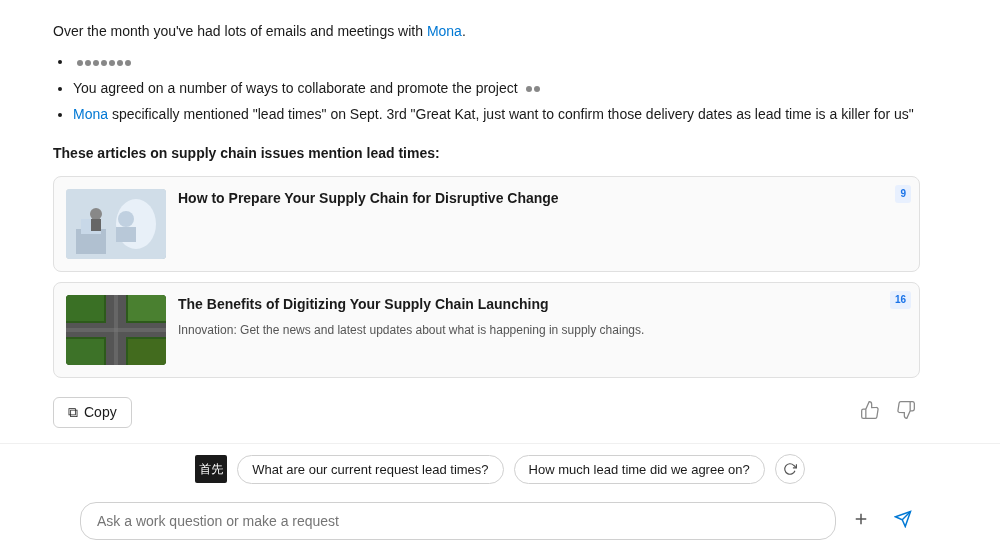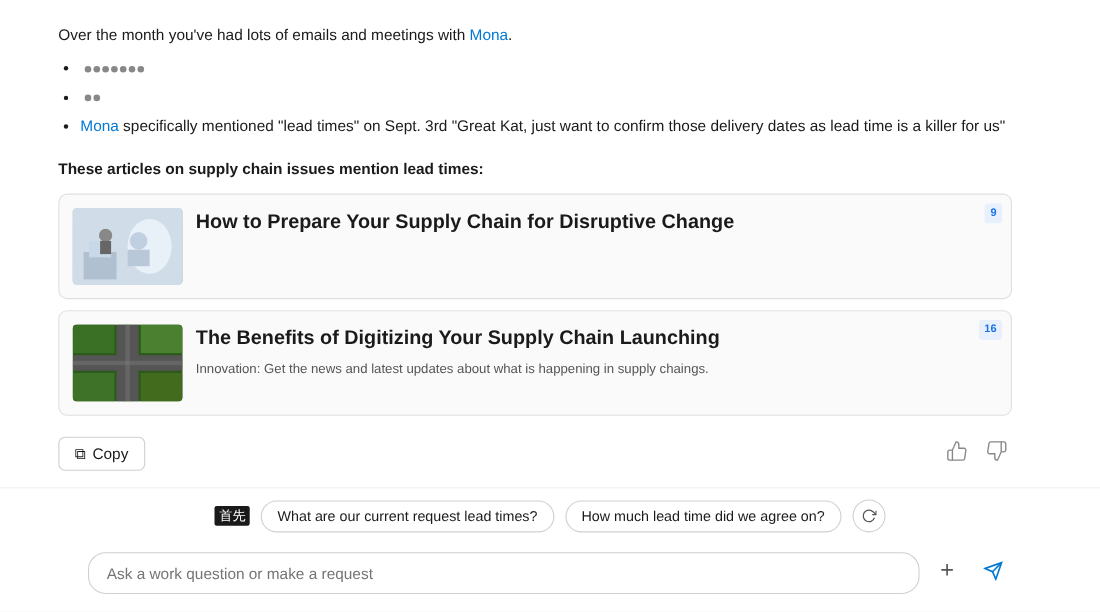--- a/index.html
+++ b/index.html
@@ -100,21 +100,21 @@
       overflow: hidden;
       flex-shrink: 0;
       background: #ccc;
     }
 
     .article-info {
       flex: 1;
     }
 
     .article-title {
-      font-size: 18px;
+      font-size: 14px;
       font-weight: 600;
       color: #1a1a1a;
       line-height: 1.4;
       margin-bottom: 6px;
     }
 
     .article-desc {
       font-size: 12px;
       color: #555;
       line-height: 1.5;
@@ -176,21 +176,21 @@
       align-items: center;
       justify-content: center;
       padding: 10px 80px;
       gap: 10px;
       background: #fff;
       border-top: 1px solid #f0f0f0;
     }
 
     .kanji-icon {
       width: 32px;
-      height: 18px;
+      height: 28px;
       background: #1a1a1a;
       color: #fff;
       font-size: 12px;
       display: flex;
       align-items: center;
       justify-content: center;
       border-radius: 2px;
       flex-shrink: 0;
     }
 
@@ -289,20 +289,21 @@
             <span class="email-dot"></span>
             <span class="email-dot"></span>
             <span class="email-dot"></span>
             <span class="email-dot"></span>
             <span class="email-dot"></span>
             <span class="email-dot"></span>
             <span class="email-dot"></span>
           </span>
         </li>
         <li>
+          <span>You agreed on a number of ways to collaborate and promote the project</span>
           <span class="email-dots">
             <span class="email-dot"></span>
             <span class="email-dot"></span>
           </span>
         </li>
         <li>
           <a href="#" class="name-link">Mona</a>
           <span> specifically mentioned "lead times" on Sept. 3rd "Great Kat, just want to confirm those delivery dates as lead time is a killer for us"</span>
         </li>
       </ul>

